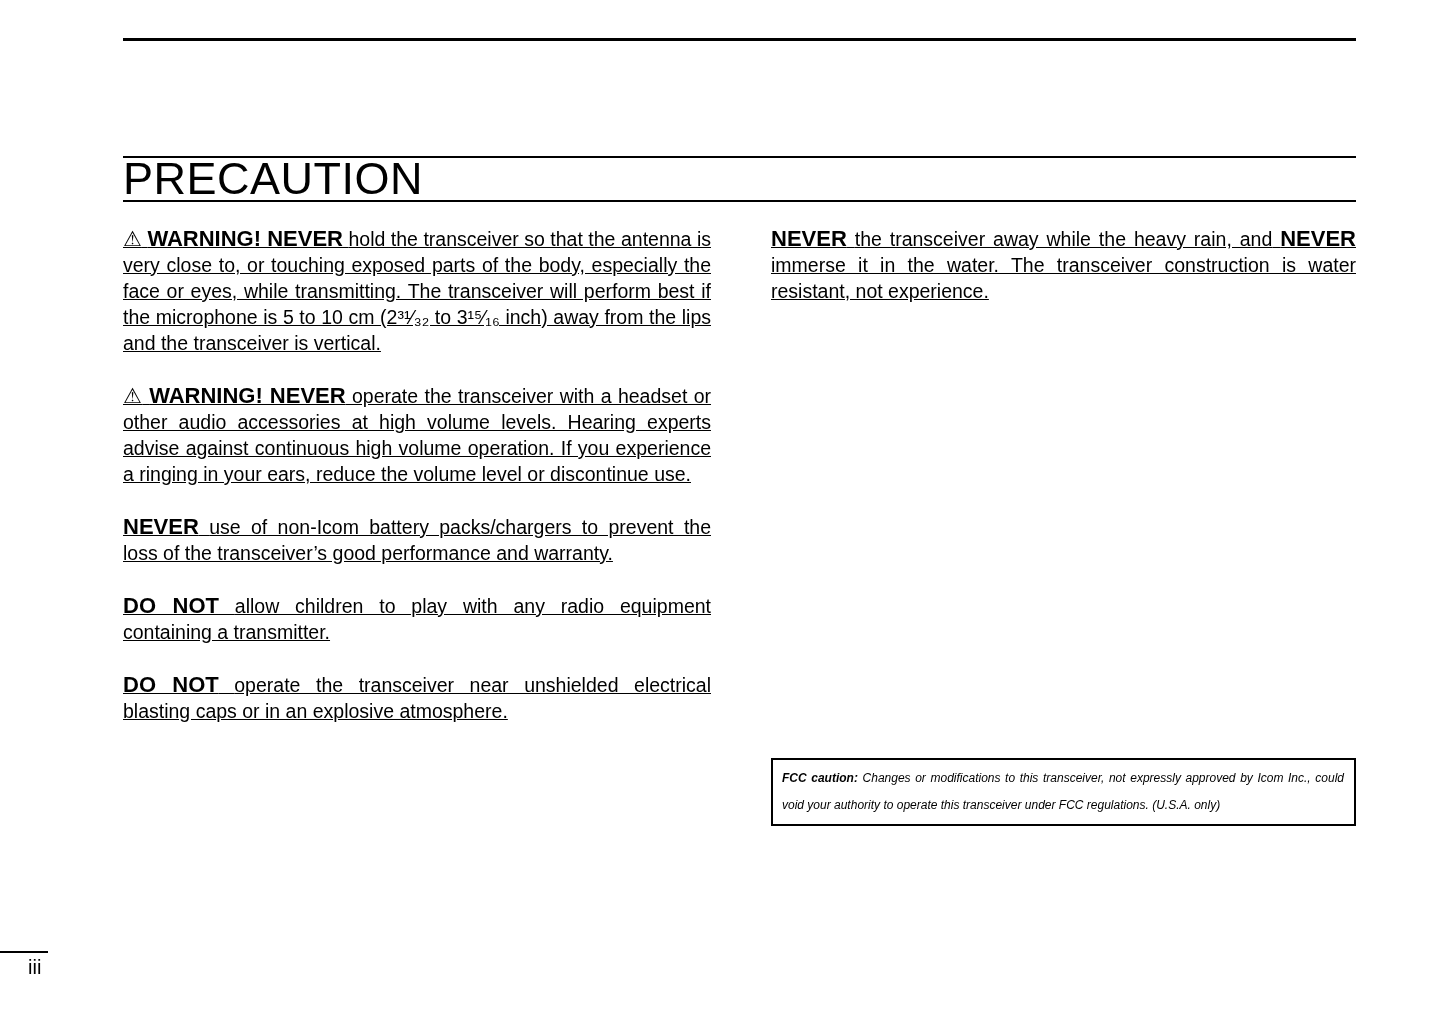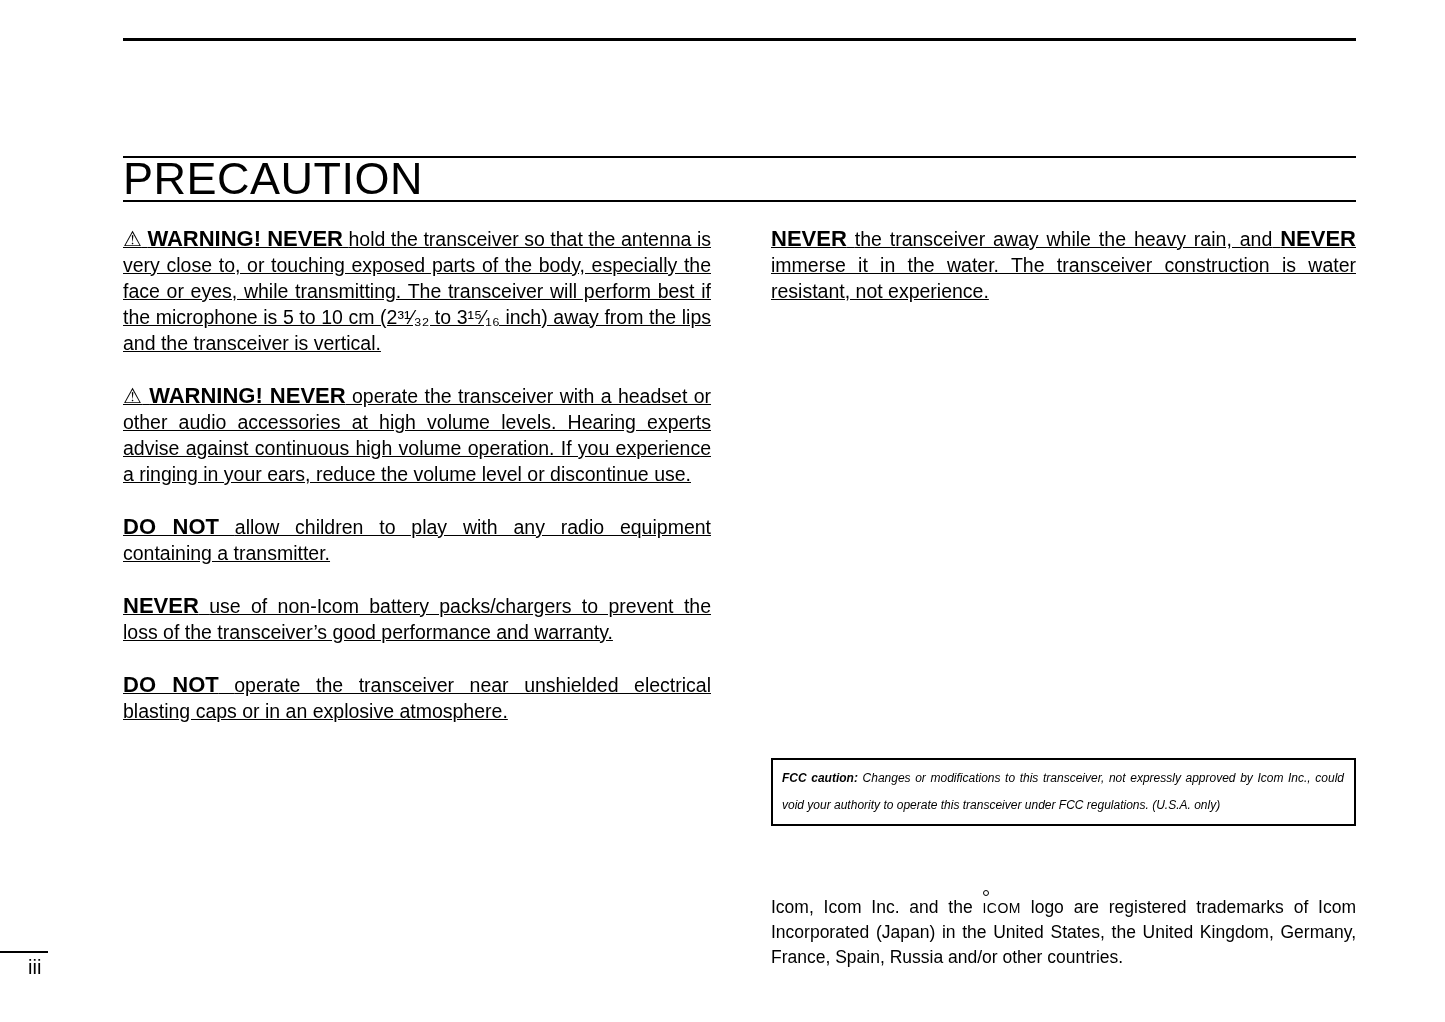--- a/index.html
+++ b/index.html
@@ -121,33 +121,32 @@
 <div class="heading-band">
   <h1>PRECAUTION</h1>
 </div>
 
 <div class="col col-left">
   <p class="para"><span class="warn-icon">⚠</span> <span class="lead">WARNING! NEVER</span> <span>hold the transceiver so that the antenna is very close to, or touching exposed parts of the body, especially the face or eyes, while transmitting. The transceiver will perform best if the microphone is 5 to 10 cm (2³¹⁄₃₂ to 3¹⁵⁄₁₆ inch) away from the lips and the transceiver is vertical.</span></p>
 
   <p class="para"><span class="warn-icon">⚠</span> <span class="lead">WARNING! NEVER</span> <span>operate the transceiver with a headset or other audio accessories at high volume levels. Hearing experts advise against continuous high volume operation. If you experience a ringing in your ears, reduce the volume level or discontinue use.</span></p>
 
 
+  <p class="para"><span class="lead">NEVER</span> <span>use of non-Icom battery packs/chargers to prevent the loss of the transceiver’s good performance and warranty.</span></p>
+
   <p class="para"><span class="lead">DO NOT</span> <span>allow children to play with any radio equipment containing a transmitter.</span></p>
-
-  <p class="para"><span class="lead">NEVER</span> <span>use of non-Icom battery packs/chargers to prevent the loss of the transceiver’s good performance and warranty.</span></p>
 
   <p class="para"><span class="lead">DO NOT</span> <span>operate the transceiver near unshielded electrical blasting caps or in an explosive atmosphere.</span></p>
 </div>
 
 <div class="col col-right">
 
   <p class="para"><span class="lead">NEVER</span> <span>the transceiver away while the heavy rain, and</span> <span class="lead">NEVER</span> <span>immerse it in the water. The transceiver construction is water resistant, not experience.</span></p>
 
   <div class="fcc-box">
     <span class="fcc-lead">FCC caution:</span>
     <span>Changes or modifications to this transceiver, not expressly approved by Icom Inc., could void your authority to operate this transceiver under FCC regulations. (U.S.A. only)</span>
   </div>
 
-  <p class="trademark"><span>Icom, Icom Inc. and the</span> <span class="icom-logo"><span class="icom-ring"></span><span>ICOM</span></span> <span>logo are registered trademarks of Icom Incorporated (Japan) in the United States, the United Kingdom, Germany, France, Spain, Russia and/or other countries.</span></p>
 </div>
 
 <div class="footer-rule"></div>
 <div class="page-number">iii</div>
 
 </body></html>

